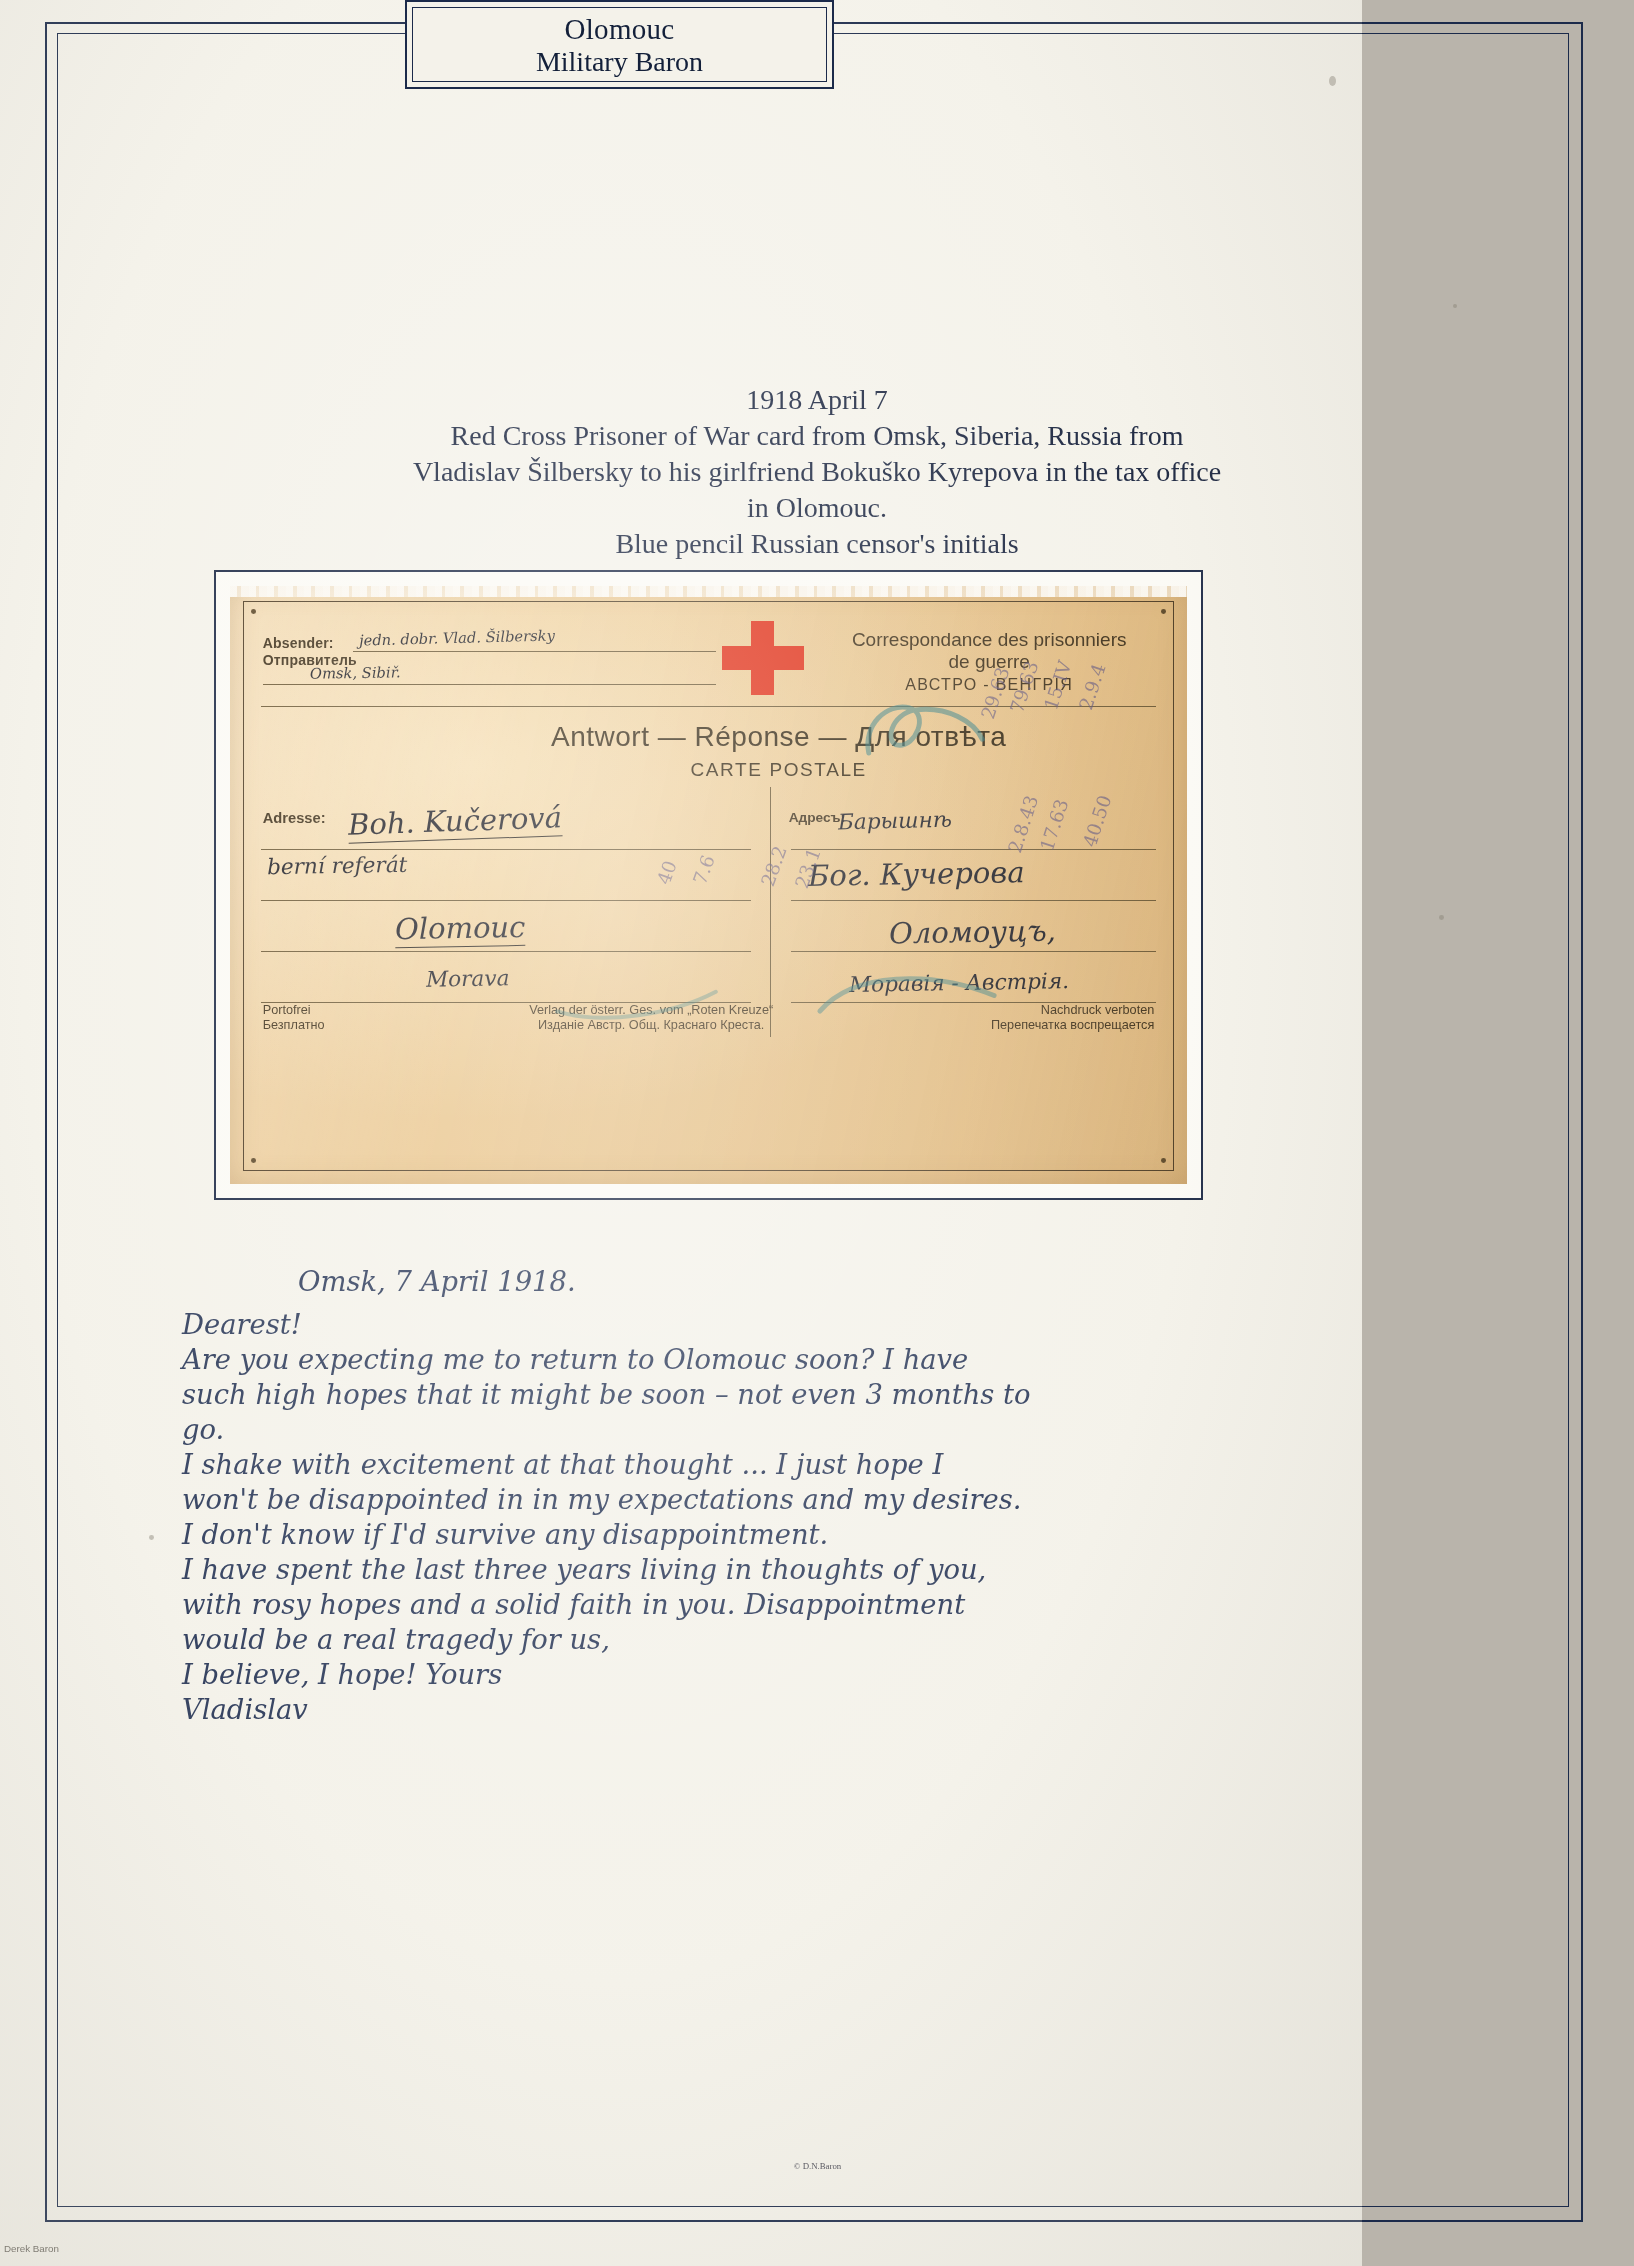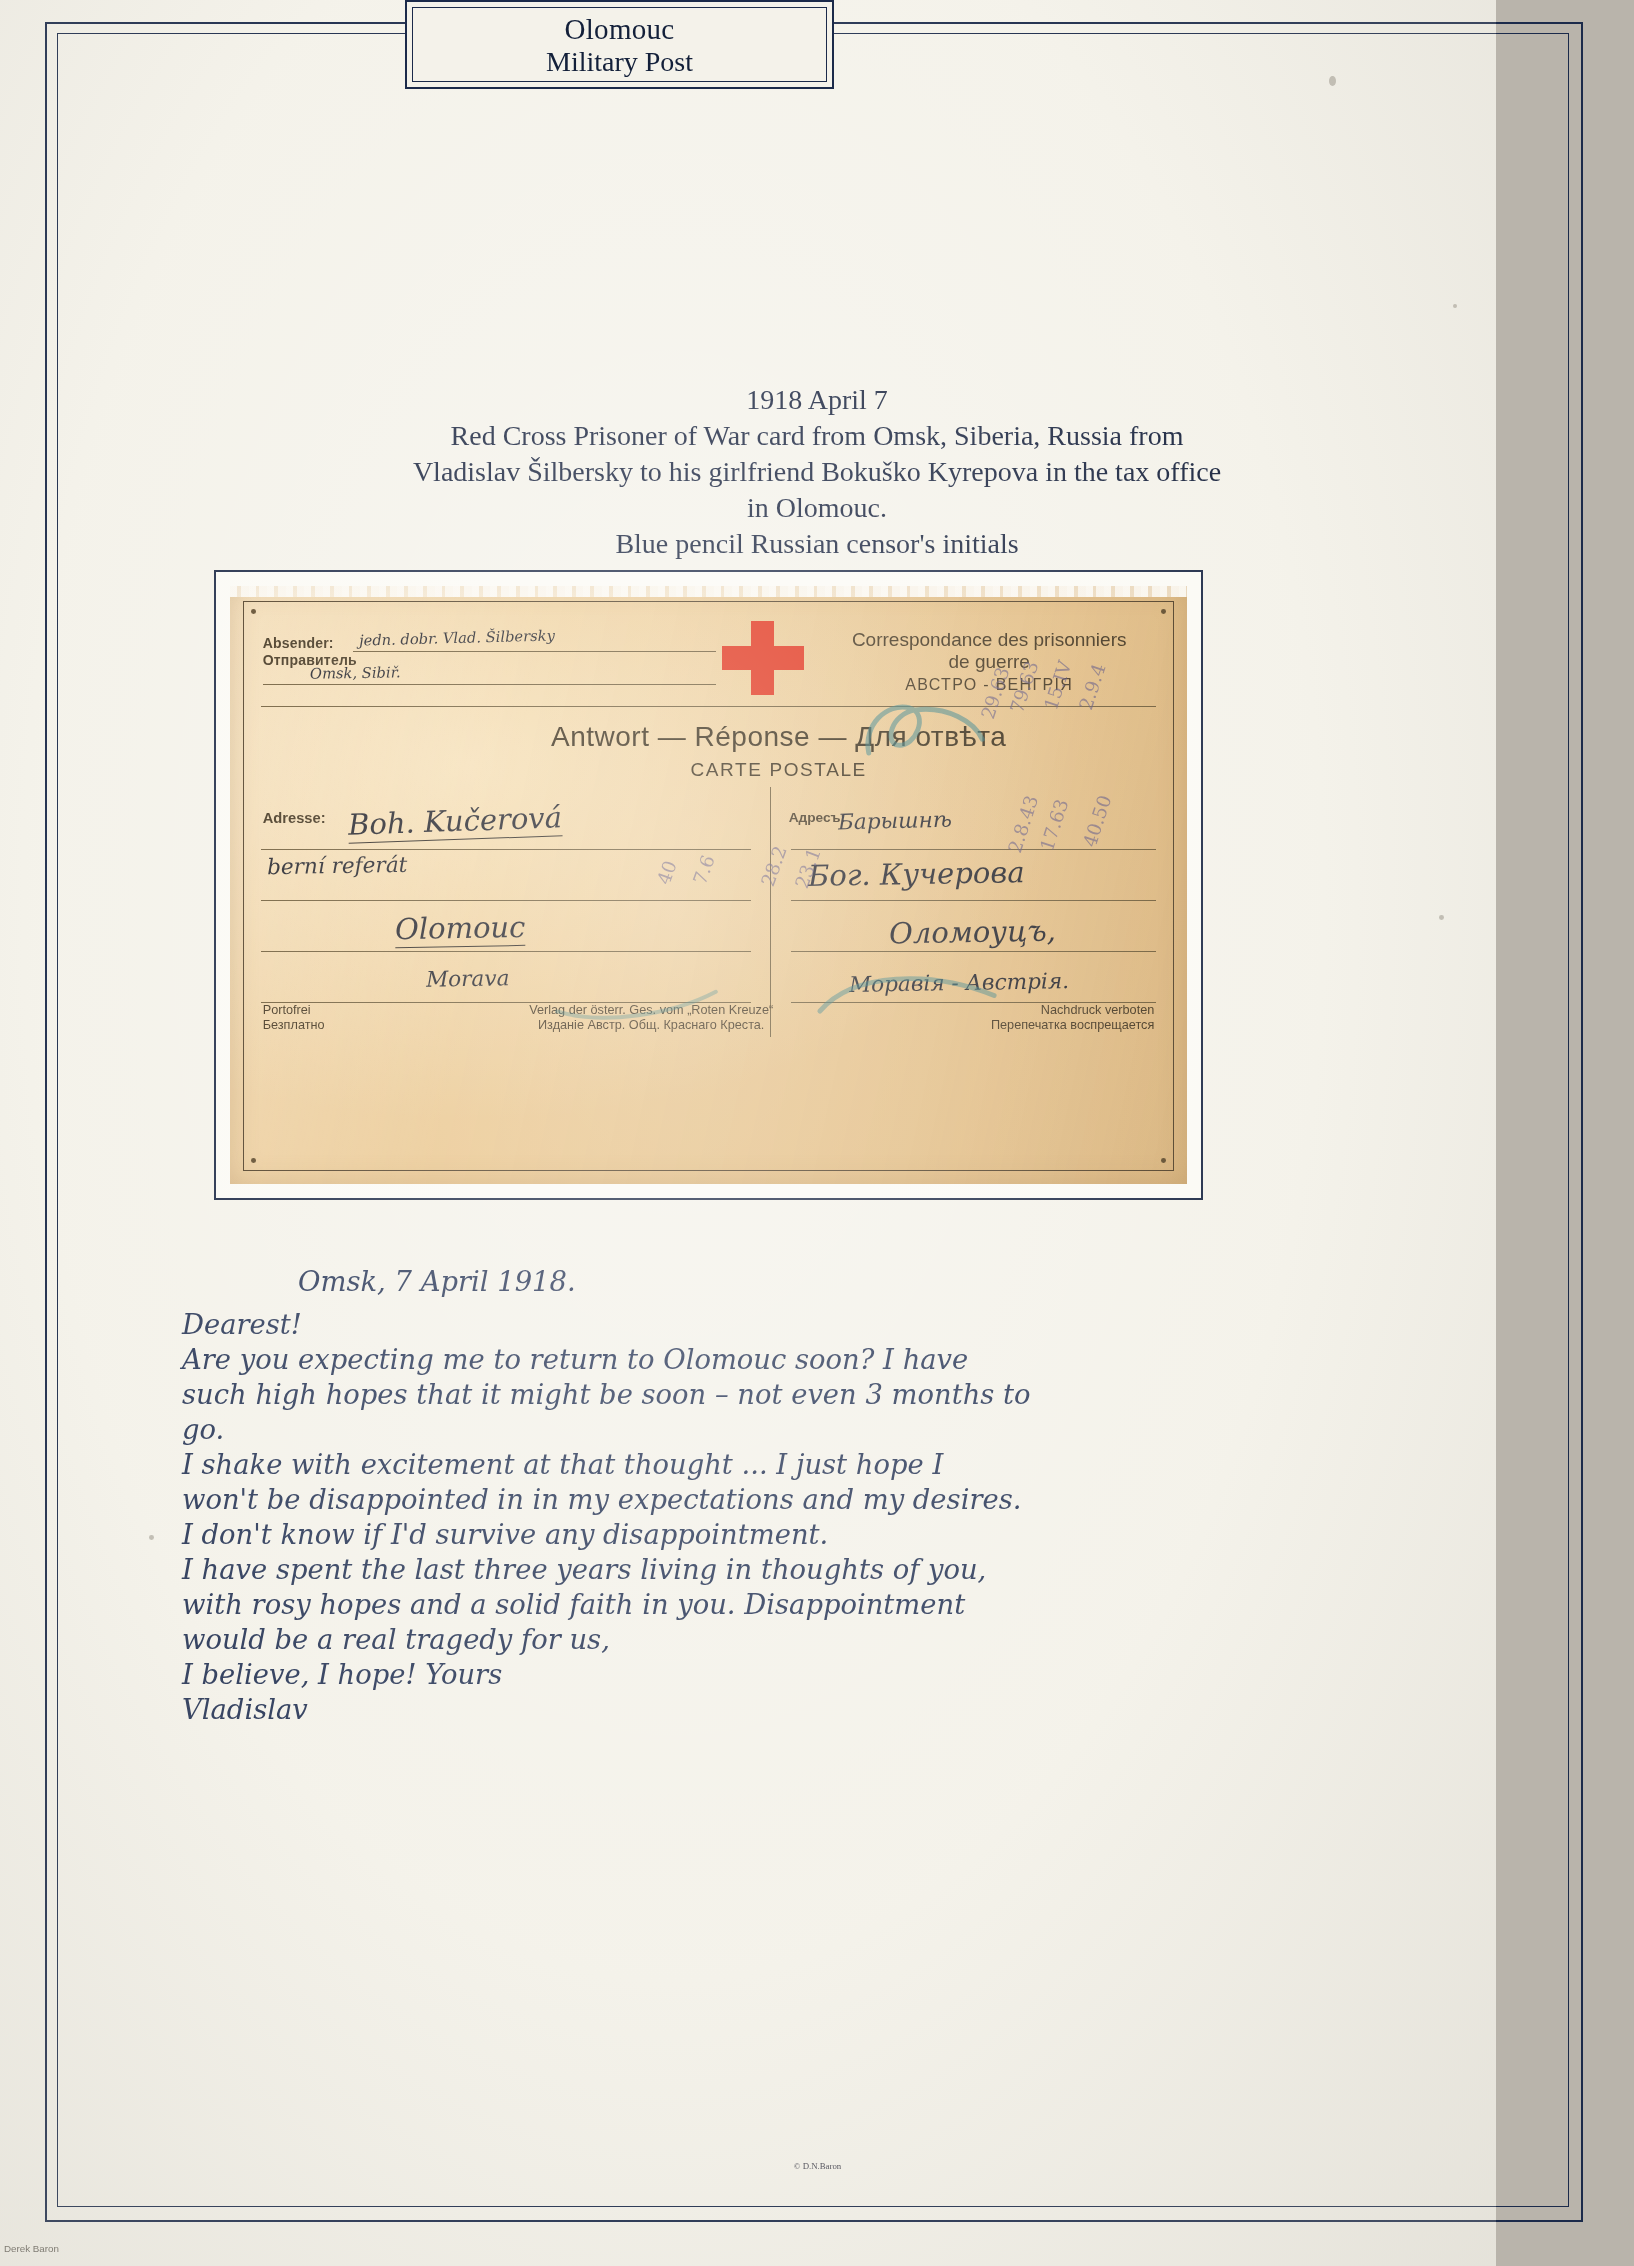--- a/index.html
+++ b/index.html
@@ -11,21 +11,21 @@
     width: 1635px;
     height: 2266px;
     font-family: "Liberation Serif", serif;
     overflow: hidden;
   }
 
   
   #page {
     position: absolute;
     left: 0; top: 0;
-    width: 1496px;
+    width: 1362px;
     height: 2266px;
     background: #f4f2ea;
   }
   #page::after{
     content:"";
     position:absolute;
     left:0; top:0; right:0; bottom:0;
     background: radial-gradient(ellipse at 45% 40%, rgba(255,255,255,0.35) 0%, rgba(250,248,240,0.05) 55%, rgba(190,186,176,0.28) 100%);
     pointer-events:none;
   }
@@ -226,21 +226,21 @@
 <body>
 
 <div id="page">
 
   <div class="frame-outer"></div>
   <div class="frame-inner"></div>
 
   <div class="title-box">
     <div class="title-box-inner"></div>
     <div class="title-line1">Olomouc</div>
-    <div class="title-line2">Military Post</div>
+    <div class="title-line2">Military Baron</div>
   </div>
 
   <div class="caption">
     <div>1918 April 7</div>
     <div>Red Cross Prisoner of War card from Omsk, Siberia, Russia from</div>
     <div>Vladislav Šilbersky to his girlfriend Bokuško Kyrepova in the tax office</div>
     <div>in Olomouc.</div>
     <div>Blue pencil Russian censor's initials</div>
   </div>
 

